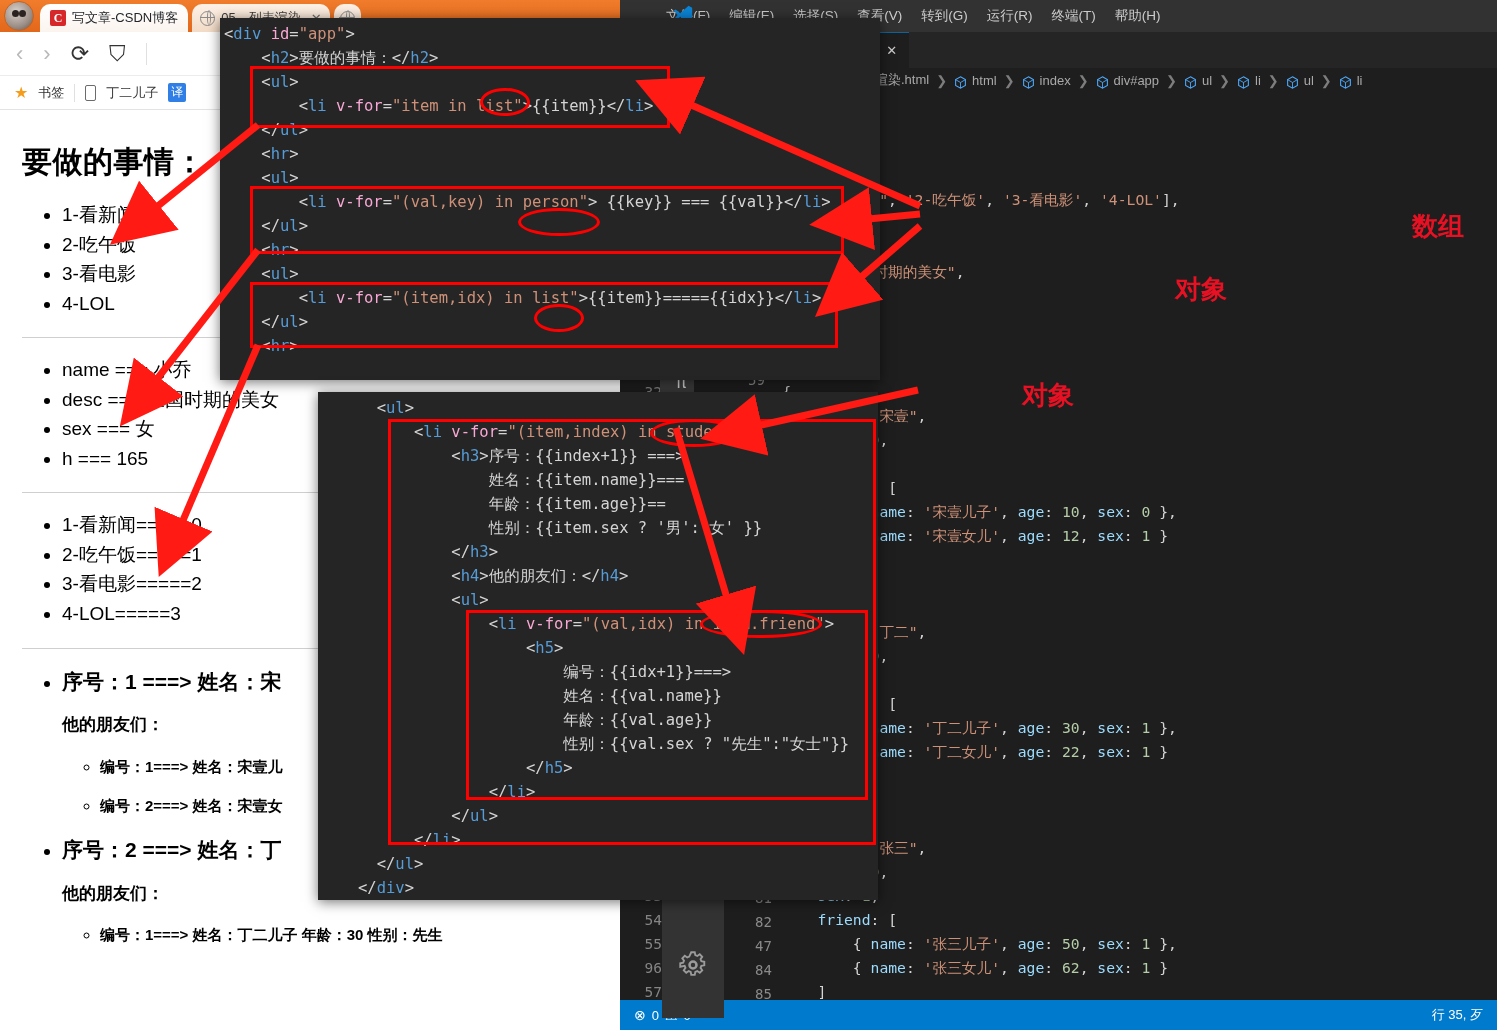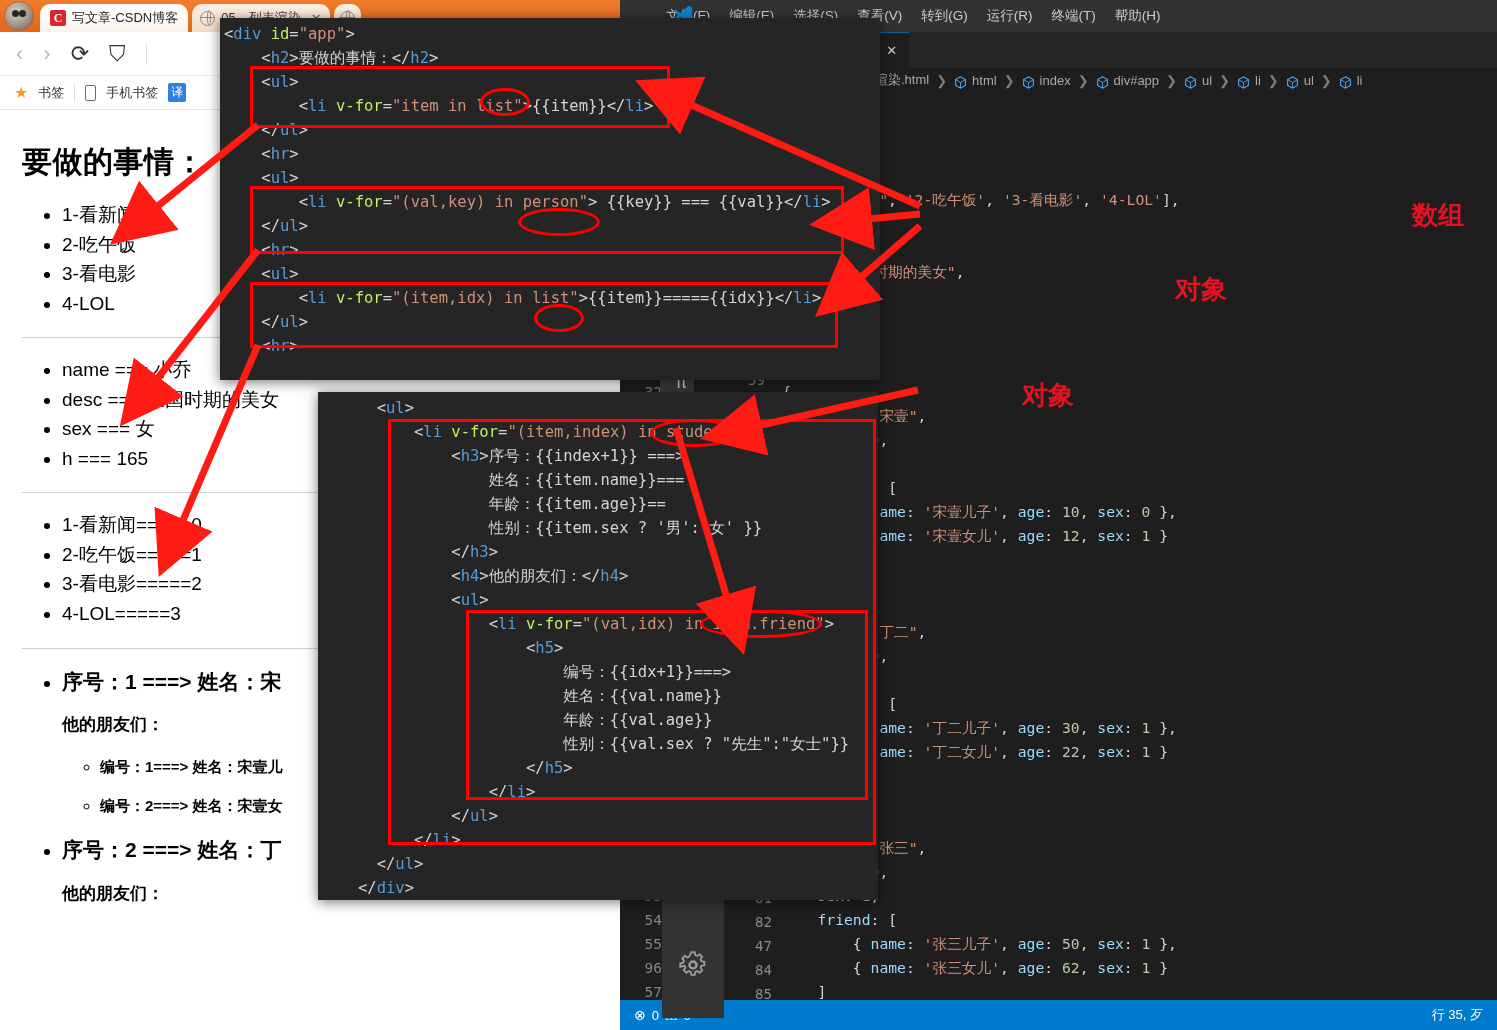--- a/index.html
+++ b/index.html
@@ -162,21 +162,21 @@
   .sb-right { display:flex; align-items:center; gap: 14px; }
 
   
   .t-key   { color: #9cdcfe; }
   .t-str   { color: #ce9178; }
   .t-num   { color: #b5cea8; }
   .t-fn    { color: #4ec9b0; }
   .t-pl    { color: #d4d4d4; }
   .t-punc  { color: #d4d4d4; }
   .t-tag   { color: #569cd6; }
-  .t-attr  { color: #bef264; }
+  .t-attr  { color: #f9a8d4; }
 
   
   .annot {
     position: absolute; color: #e81123; font-weight: bold;
     font-family: "Liberation Sans", "DejaVu Sans", sans-serif;
     font-size: 26px; z-index: 40; pointer-events: none;
   }
 
   
   .ovl {
@@ -236,21 +236,21 @@
       <span class="nav-ico dark">⟳</span>
       <span class="nav-ico dark">⛉</span>
       <span class="nav-sep"></span>
     </div>
 
     <div class="br-bookmarks">
       <span class="star">★</span>
       <span>书签</span>
       <span class="bm-sep"></span>
       <span class="phone-ico"></span>
-      <span>手机书签</span>
+      <span>丁二儿子</span>
       <span class="yi-badge">译</span>
     </div>
 
     <div class="br-page">
       <h2>要做的事情：</h2>
       <ul>
         <li>1-看新闻</li>
         <li>2-吃午饭</li>
         <li>3-看电影</li>
         <li>4-LOL</li>
@@ -275,20 +275,23 @@
           <h3 style="margin:0 0 4px 0;">序号：1 ===&gt; 姓名：宋</h3>
           <h4 style="margin-left:0;">他的朋友们：</h4>
           <ul class="friends" style="margin-left:38px;">
             <li>编号：1===&gt; 姓名：宋壹儿</li>
             <li>编号：2===&gt; 姓名：宋壹女</li>
           </ul>
         </li>
         <li style="list-style:disc;">
           <h3 style="margin:0 0 4px 0;">序号：2 ===&gt; 姓名：丁</h3>
           <h4 style="margin-left:0;">他的朋友们：</h4>
+          <ul class="friends" style="margin-left:38px;">
+            <li>编号：1===&gt; 姓名：丁二儿子 年龄：30 性别：先生</li>
+          </ul>
         </li>
       </ul>
     </div>
   </div>
 
   <div class="vscode">
     <div class="vs-menubar">
       <svg class="vs-logo" viewBox="0 0 24 24">
         <path d="M18 2 L22 4 L22 20 L18 22 L9 14 L4 18 L2 17 L6 12 L2 7 L4 6 L9 10 Z" fill="#0b84d6"></path>
       </svg>
@@ -422,21 +425,21 @@
   <svg style="position:absolute;left:678px;top:950px;width:30px;height:30px;z-index:30;" viewBox="0 0 24 24">
     <path d="M12 8.2a3.8 3.8 0 1 0 0 7.6 3.8 3.8 0 0 0 0-7.6zm0 2a1.8 1.8 0 1 1 0 3.6 1.8 1.8 0 0 1 0-3.6z" fill="#9b9b9b"></path>
     <path d="M10.6 1.8h2.8l.45 2.35 1.6.66 1.95-1.35 1.98 1.98-1.35 1.95.66 1.6 2.35.45v2.8l-2.35.45-.66 1.6 1.35 1.95-1.98 1.98-1.95-1.35-1.6.66-.45 2.35h-2.8l-.45-2.35-1.6-.66-1.95 1.35-1.98-1.98 1.35-1.95-.66-1.6L1.8 13.4v-2.8l2.35-.45.66-1.6L3.46 6.6l1.98-1.98L7.39 5.97l1.6-.66z" fill="none" stroke="#9b9b9b" stroke-width="1.5"></path>
   </svg>
   <div class="minimap-num" style="left:755px; top:890px;">81</div>
   <div class="minimap-num" style="left:755px; top:914px;">82</div>
   <div class="minimap-num" style="left:755px; top:938px;">47</div>
   <div class="minimap-num" style="left:755px; top:962px;">84</div>
   <div class="minimap-num" style="left:755px; top:986px;">85</div>
 
-  <div class="annot" style="left:1412px; top:198px;">数组</div>
+  <div class="annot" style="left:1412px; top:209px;">数组</div>
   <div class="annot" style="left:1175px; top:272px;">对象</div>
   <div class="annot" style="left:1022px; top:378px;">对象</div>
 
   <div class="ovl" id="ovl1"><div class="cline"><span class="t-punc">&lt;</span><span class="t-tag">div</span><span class="t-pl"> </span><span class="t-attr">id</span><span class="t-punc">=</span><span class="t-str">"app"</span><span class="t-punc">&gt;</span></div><div class="cline"><span class="t-pl">    </span><span class="t-punc">&lt;</span><span class="t-tag">h2</span><span class="t-punc">&gt;</span><span class="t-pl">要做的事情：</span><span class="t-punc">&lt;/</span><span class="t-tag">h2</span><span class="t-punc">&gt;</span></div><div class="cline"><span class="t-pl">    </span><span class="t-punc">&lt;</span><span class="t-tag">ul</span><span class="t-punc">&gt;</span></div><div class="cline"><span class="t-pl">        </span><span class="t-punc">&lt;</span><span class="t-tag">li</span><span class="t-pl"> </span><span class="t-attr">v-for</span><span class="t-punc">=</span><span class="t-str">"item in list"</span><span class="t-punc">&gt;</span><span class="t-pl">{{item}}</span><span class="t-punc">&lt;/</span><span class="t-tag">li</span><span class="t-punc">&gt;</span></div><div class="cline"><span class="t-pl">    </span><span class="t-punc">&lt;/</span><span class="t-tag">ul</span><span class="t-punc">&gt;</span></div><div class="cline"><span class="t-pl"></span></div><div class="cline"><span class="t-pl">    </span><span class="t-punc">&lt;</span><span class="t-tag">hr</span><span class="t-punc">&gt;</span></div><div class="cline"><span class="t-pl">    </span><span class="t-punc">&lt;</span><span class="t-tag">ul</span><span class="t-punc">&gt;</span></div><div class="cline"><span class="t-pl">        </span><span class="t-punc">&lt;</span><span class="t-tag">li</span><span class="t-pl"> </span><span class="t-attr">v-for</span><span class="t-punc">=</span><span class="t-str">"(val,key) in person"</span><span class="t-punc">&gt;</span><span class="t-pl"> {{key}} === {{val}}</span><span class="t-punc">&lt;/</span><span class="t-tag">li</span><span class="t-punc">&gt;</span></div><div class="cline"><span class="t-pl">    </span><span class="t-punc">&lt;/</span><span class="t-tag">ul</span><span class="t-punc">&gt;</span></div><div class="cline"><span class="t-pl">    </span><span class="t-punc">&lt;</span><span class="t-tag">hr</span><span class="t-punc">&gt;</span></div><div class="cline"><span class="t-pl">    </span><span class="t-punc">&lt;</span><span class="t-tag">ul</span><span class="t-punc">&gt;</span></div><div class="cline"><span class="t-pl">        </span><span class="t-punc">&lt;</span><span class="t-tag">li</span><span class="t-pl"> </span><span class="t-attr">v-for</span><span class="t-punc">=</span><span class="t-str">"(item,idx) in list"</span><span class="t-punc">&gt;</span><span class="t-pl">{{item}}====={{idx}}</span><span class="t-punc">&lt;/</span><span class="t-tag">li</span><span class="t-punc">&gt;</span></div><div class="cline"><span class="t-pl">    </span><span class="t-punc">&lt;/</span><span class="t-tag">ul</span><span class="t-punc">&gt;</span></div><div class="cline"><span class="t-pl">    </span><span class="t-punc">&lt;</span><span class="t-tag">hr</span><span class="t-punc">&gt;</span></div></div>
   <div class="ovl" id="ovl2"><div class="cline"><span class="t-pl">  </span><span class="t-punc">&lt;</span><span class="t-tag">ul</span><span class="t-punc">&gt;</span></div><div class="cline"><span class="t-pl">      </span><span class="t-punc">&lt;</span><span class="t-tag">li</span><span class="t-pl"> </span><span class="t-attr">v-for</span><span class="t-punc">=</span><span class="t-str">"(item,index) in student"</span><span class="t-punc">&gt;</span></div><div class="cline"><span class="t-pl">          </span><span class="t-punc">&lt;</span><span class="t-tag">h3</span><span class="t-punc">&gt;</span><span class="t-pl">序号：{{index+1}} ===&gt;</span></div><div class="cline"><span class="t-pl">              姓名：{{item.name}}===</span></div><div class="cline"><span class="t-pl">              年龄：{{item.age}}==</span></div><div class="cline"><span class="t-pl">              性别：{{item.sex ? '男':'女' }}</span></div><div class="cline"><span class="t-pl">          </span><span class="t-punc">&lt;/</span><span class="t-tag">h3</span><span class="t-punc">&gt;</span></div><div class="cline"><span class="t-pl">          </span><span class="t-punc">&lt;</span><span class="t-tag">h4</span><span class="t-punc">&gt;</span><span class="t-pl">他的朋友们：</span><span class="t-punc">&lt;/</span><span class="t-tag">h4</span><span class="t-punc">&gt;</span></div><div class="cline"><span class="t-pl">          </span><span class="t-punc">&lt;</span><span class="t-tag">ul</span><span class="t-punc">&gt;</span></div><div class="cline"><span class="t-pl">              </span><span class="t-punc">&lt;</span><span class="t-tag">li</span><span class="t-pl"> </span><span class="t-attr">v-for</span><span class="t-punc">=</span><span class="t-str">"(val,idx) in item.friend"</span><span class="t-punc">&gt;</span></div><div class="cline"><span class="t-pl">                  </span><span class="t-punc">&lt;</span><span class="t-tag">h5</span><span class="t-punc">&gt;</span></div><div class="cline"><span class="t-pl">                      编号：{{idx+1}}===&gt;</span></div><div class="cline"><span class="t-pl">                      姓名：{{val.name}}</span></div><div class="cline"><span class="t-pl">                      年龄：{{val.age}}</span></div><div class="cline"><span class="t-pl">                      性别：</span><span class="t-pl">{{val.sex ? "先生":"女士"}}</span></div><div class="cline"><span class="t-pl">                  </span><span class="t-punc">&lt;/</span><span class="t-tag">h5</span><span class="t-punc">&gt;</span></div><div class="cline"><span class="t-pl">              </span><span class="t-punc">&lt;/</span><span class="t-tag">li</span><span class="t-punc">&gt;</span></div><div class="cline"><span class="t-pl">          </span><span class="t-punc">&lt;/</span><span class="t-tag">ul</span><span class="t-punc">&gt;</span></div><div class="cline"><span class="t-pl">      </span><span class="t-punc">&lt;/</span><span class="t-tag">li</span><span class="t-punc">&gt;</span></div><div class="cline"><span class="t-pl">  </span><span class="t-punc">&lt;/</span><span class="t-tag">ul</span><span class="t-punc">&gt;</span></div><div class="cline"><span class="t-punc">&lt;/</span><span class="t-tag">div</span><span class="t-punc">&gt;</span></div></div>
 
   <div class="rbox" style="left:250px; top:66px;  width:420px; height:62px;"></div>
   <div class="rbox" style="left:250px; top:186px; width:594px; height:68px;"></div>
   <div class="rbox" style="left:250px; top:282px; width:588px; height:66px;"></div>
   <div class="rbox" style="left:388px; top:419px; width:488px; height:426px;"></div>

